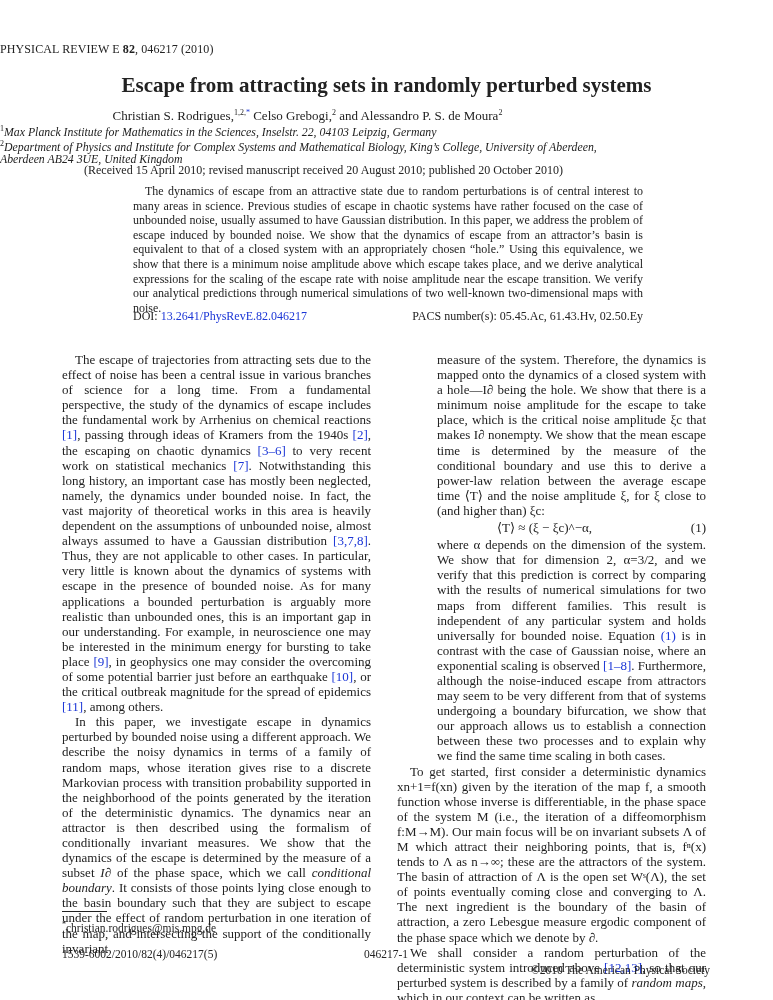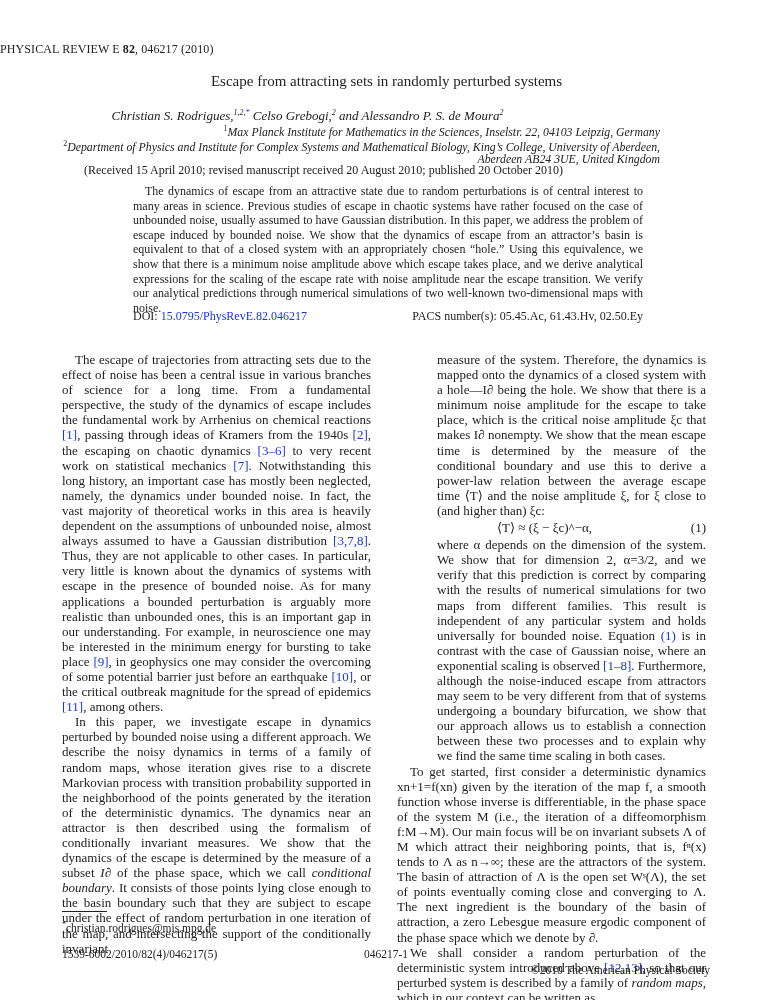--- a/index.html
+++ b/index.html
@@ -1,23 +1,23 @@
 <!DOCTYPE html>
 <html><head>
 <meta charset="utf-8">
 <style>
   html, body { margin:0; padding:0; background:#fff; }
   body { width:773px; height:1000px; position:relative; overflow:hidden;
          font-family:"Liberation Serif", "DejaVu Serif", serif; color:#222; }
   .link { color:#1a35d6; }
   .runhead { position:absolute; top:42px; left:0; width:773px; font-size:12px; letter-spacing:0.1px; }
-  .title { position:absolute; top:73px; left:0; width:773px; text-align:center; font-size:15px; font-weight:normal; }
-  .authors { position:absolute; top:108px; left:0; width:615px; text-align:center; font-size:13px;font-style:italic; }
+  .title { position:absolute; top:73px; left:0; width:773px; text-align:center; font-size:21px; font-weight:bold; }
+  .authors { position:absolute; top:108px; left:0; width:615px; text-align:center; font-size:13px; }
   .authors sup { font-size:8px; }
-  .aff { position:absolute; left:0; width:660px; text-align:right; font-size:11.8px; font-style:italic; }
+  .aff { position:absolute; left:0; width:660px; text-align:left; font-size:11.8px; font-style:italic; }
   .aff sup { font-size:8px; font-style:normal; }
   .received { position:absolute; top:162px; left:0; width:647px; text-align:center; font-size:12px; }
   .abstract { position:absolute; top:184px; left:133px; width:352px; font-size:12px; line-height:14.6px; text-align:justify; text-indent:12px; }
   .abstract { width:510px; }
   .doirow { position:absolute; top:309px; left:133px; width:510px; font-size:12px; }
   .doirow .pacs { position:absolute; right:0; top:0; }
   .col { position:absolute; top:352px; width:309px; font-size:13px; line-height:15.1px; text-align:justify; }
   .col p { margin:0; text-indent:13px; }
   .col p.noind { text-indent:0;margin-left:40px; }
   .left { left:62px; }
@@ -50,21 +50,21 @@
 <div class="aff" style="top:124px"><sup>1</sup><span>Max Planck Institute for Mathematics in the Sciences, Inselstr. 22, 04103 Leipzig, Germany</span></div>
 <div class="aff" style="top:139px"><sup>2</sup><span>Department of Physics and Institute for Complex Systems and Mathematical Biology, King’s College, University of Aberdeen,</span></div>
 <div class="aff" style="top:151px; top:152px"><span>Aberdeen AB24 3UE, United Kingdom</span></div>
 
 <div class="received" style="top:163px">(Received 15 April 2010; revised manuscript received 20 August 2010; published 20 October 2010)</div>
 
 <div class="abstract">The dynamics of escape from an attractive state due to random perturbations is of central interest to many areas in science. Previous studies of escape in chaotic systems have rather focused on the case of unbounded noise, usually assumed to have Gaussian distribution. In this paper, we address the problem of escape induced by bounded noise. We show that the dynamics of escape from an attractor’s basin is equivalent to that of a closed system with an appropriately chosen “hole.” Using this equivalence, we show that there is a minimum noise amplitude above which escape takes place, and we derive analytical expressions for the scaling of the escape rate with noise amplitude near the escape transition. We verify our analytical predictions through numerical simulations of two well-known two-dimensional maps with noise.</div>
 
 <div class="doirow">
   <span>DOI:</span>
-  <a class="link">15.0795/PhysRevE.82.046217</a>
+  <a class="link">13.2641/PhysRevE.82.046217</a>
   <span class="pacs">PACS number(s): 05.45.Ac, 61.43.Hv, 02.50.Ey</span>
 </div>
 
 <div class="col left">
   <p>
     <span>The escape of trajectories from attracting sets due to the effect of noise has been a central issue in various branches of science for a long time. From a fundamental perspective, the study of the dynamics of escape includes the fundamental work by Arrhenius on chemical reactions </span><a class="link">[1]</a><span>, passing through ideas of Kramers from the 1940s </span><a class="link">[2]</a><span>, the escaping on chaotic dynamics </span><a class="link">[3–6]</a><span> to very recent work on statistical mechanics </span><a class="link">[7]</a><span>. Notwithstanding this long history, an important case has mostly been neglected, namely, the dynamics under bounded noise. In fact, the vast majority of theoretical works in this area is heavily dependent on the assumptions of unbounded noise, almost always assumed to have a Gaussian distribution </span><a class="link">[3,7,8]</a><span>. Thus, they are not applicable to other cases. In particular, very little is known about the dynamics of systems with escape in the presence of bounded noise. As for many applications a bounded perturbation is arguably more realistic than unbounded ones, this is an important gap in our understanding. For example, in neuroscience one may be interested in the minimum energy for bursting to take place </span><a class="link">[9]</a><span>, in geophysics one may consider the overcoming of some potential barrier just before an earthquake </span><a class="link">[10]</a><span>, or the critical outbreak magnitude for the spread of epidemics </span><a class="link">[11]</a><span>, among others.</span>
   </p>
   <p>
     <span>In this paper, we investigate escape in dynamics perturbed by bounded noise using a different approach. We describe the noisy dynamics in terms of a family of random maps, whose iteration gives rise to a discrete Markovian process with transition probability supported in the neighborhood of the points generated by the iteration of the deterministic dynamics. The dynamics near an attractor is then described using the formalism of conditionally invariant measures. We show that the dynamics of the escape is determined by the measure of a subset </span><i>I∂</i><span> of the phase space, which we call </span><i>conditional boundary</i><span>. It consists of those points lying close enough to the basin boundary such that they are subject to escape under the effect of random perturbation in one iteration of the map, and intersecting the support of the conditionally invariant</span>
   </p>

